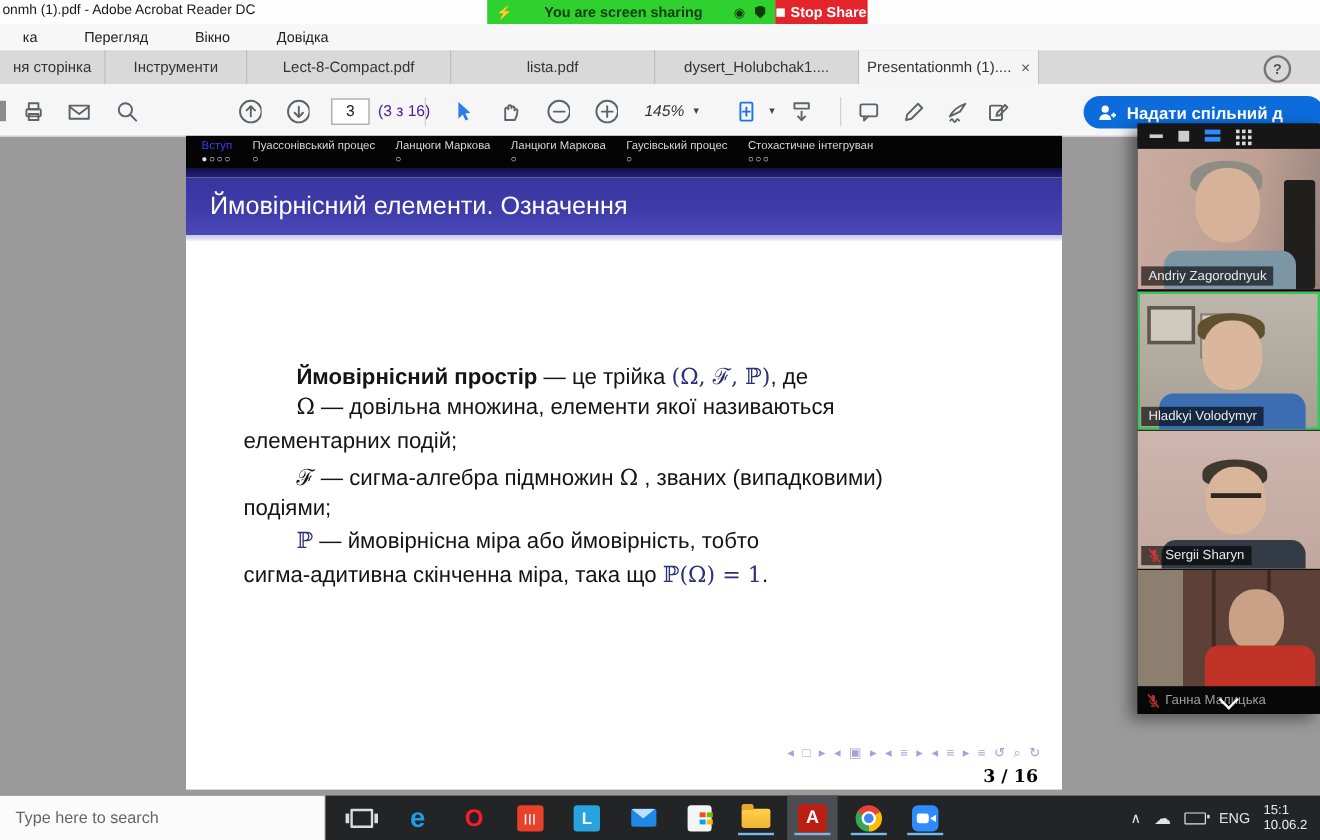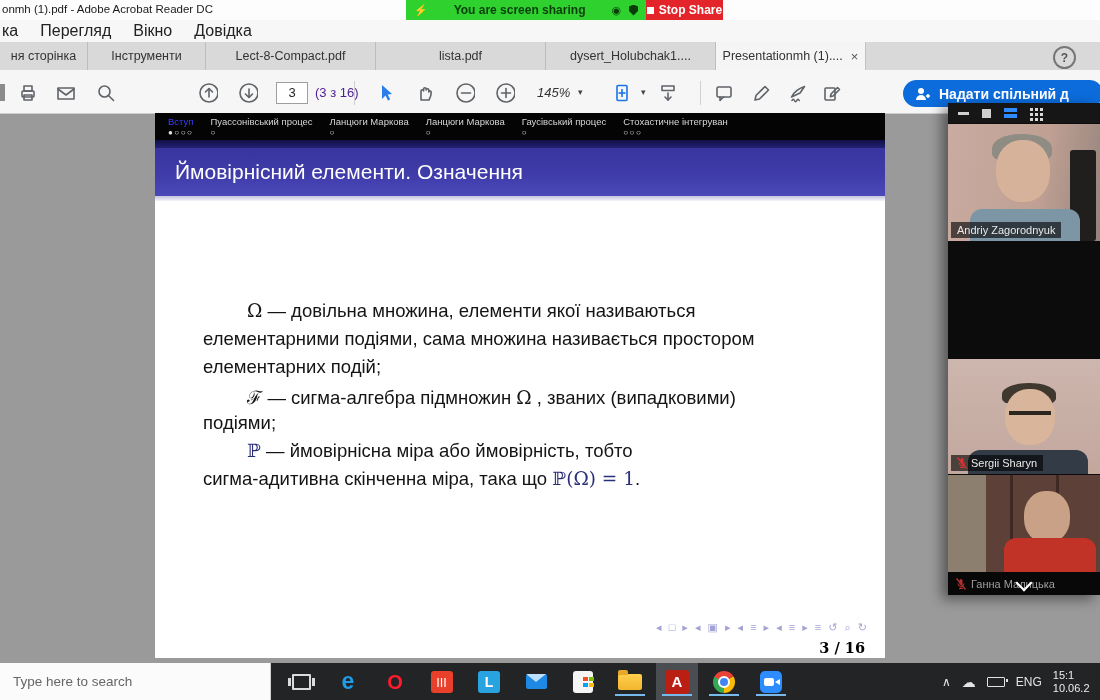--- a/index.html
+++ b/index.html
@@ -10,21 +10,21 @@
   .titlebar{left:0;top:0;width:1100px;height:20px;background:#fdfdfd;border-bottom:1px solid #eee;}
   .win-title{left:2px;top:3px;font-size:11.5px;color:#1a1a1a;white-space:nowrap;}
   .banner{left:406px;top:0;width:240px;height:20px;background:#2fd12f;display:flex;align-items:center;gap:8px;padding:0 8px;box-sizing:border-box;}
   .banner .txt{font-size:12px;font-weight:bold;color:#0a3d0a;flex:1;text-align:center;white-space:nowrap;}
   .banner .glyph{color:#0a3d0a;font-size:11px;}
   .shield{width:9px;height:11px;background:#0a3d0a;clip-path:polygon(50% 0,100% 18%,100% 60%,50% 100%,0 60%,0 18%);}
   .stopbtn{left:646px;top:0;width:77px;height:20px;background:#e3242b;color:#fff;font-size:12px;font-weight:bold;
            display:flex;align-items:center;justify-content:center;gap:5px;cursor:pointer;}
   .stopsq{width:7px;height:7px;background:#fff;display:inline-block;}
   .menubar{left:0;top:20px;width:1100px;height:22px;background:#f7f7f7;border-bottom:1px solid #e4e4e4;display:flex;align-items:center;}
-  .menubar span{font-size:16px;color:#222;padding:0 11px;}
+  .menubar span{font-size:12px;color:#222;padding:0 11px;margin-left:17px;}
   .menubar span:first-child{padding-left:2px;}
   .tabbar{left:0;top:42px;width:1100px;height:28px;background:#d9d9d9;border-bottom:1px solid #c2c2c2;display:flex;}
   .tab{height:28px;box-sizing:border-box;border-right:1px solid #bdbdbd;display:flex;align-items:center;justify-content:center;
        font-size:12.5px;color:#333;white-space:nowrap;overflow:hidden;}
   .tab.home{width:88px;}.tab.tools{width:118px;}.tab.doc{width:170px;}
   .tab.active{width:150px;background:#f5f5f5;border-right:1px solid #c2c2c2;gap:8px;}
   .tab .x{color:#555;font-size:13px;}
   .help{left:1053px;top:46px;width:19px;height:19px;border:2px solid #777;border-radius:50%;color:#555;
         font-size:12px;font-weight:bold;display:flex;align-items:center;justify-content:center;}
   
@@ -310,22 +310,22 @@
       </div>
     <div class="sect">
         <span class="lab">Стохастичне інтегруван</span>
         <span class="dots">○○○</span>
       </div>
   </div>
   <div class="strip"></div>
   <div class="stitle">Ймовірнісний елементи. Означення</div>
   <div class="sglow"></div>
   <div class="sbody">
+      <div class="tl ind"><span class="b">Ймовірнісний простір</span><span> — це трійка </span><span class="m">(Ω, ℱ, ℙ)</span><span>, де</span></div>
       <div class="tl ind"><span class="s">Ω</span><span> — довільна множина, елементи якої називаються</span></div>
-      <div class="tl"><span>елементарними подіями, сама множина називається простором</span></div>
       <div class="tl"><span>елементарних подій;</span></div>
       <div class="tl ind"><span class="s">ℱ</span><span> — сигма-алгебра підмножин </span><span class="s">Ω</span><span> , званих (випадковими)</span></div>
       <div class="tl"><span>подіями;</span></div>
       <div class="tl ind"><span class="m">ℙ</span><span> — ймовірнісна міра або ймовірність, тобто</span></div>
       <div class="tl"><span>сигма-адитивна скінченна міра, така що </span><span class="m">ℙ(Ω) = 1</span><span>.</span></div>
     </div>
   <div class="snav">◂ □ ▸  ◂ ▣ ▸  ◂ ≡ ▸  ◂ ≡ ▸   ≡   ↺ ⌕ ↻</div>
   <div class="spage">3 / 16</div>
 </div>
 
@@ -339,20 +339,30 @@
       </span>
     <span class="zgrid"></span>
   </div>
   <div class="tile t1">
     <div class="prop"></div>
     <div class="hair"></div>
       <div class="head"></div>
       <div class="torso"></div>
     <div class="nametag">
         <span>Andriy Zagorodnyuk</span>
+      </div>
+  </div>
+  <div class="tile t2">
+    <div class="frame"></div>
+    <div class="frame2"></div>
+    <div class="hair"></div>
+      <div class="head"></div>
+      <div class="torso"></div>
+    <div class="nametag">
+        <span>Hladkyi Volodymyr</span>
       </div>
   </div>
   <div class="tile t3">
     <div class="hair"></div>
       <div class="head"></div>
     <div class="glasses"></div>
       <div class="torso"></div>
     <div class="nametag">
       <svg width="10" height="12">
           <rect x="3.5" y="1" width="3" height="6" rx="1.5" fill="#d63333"></rect>

